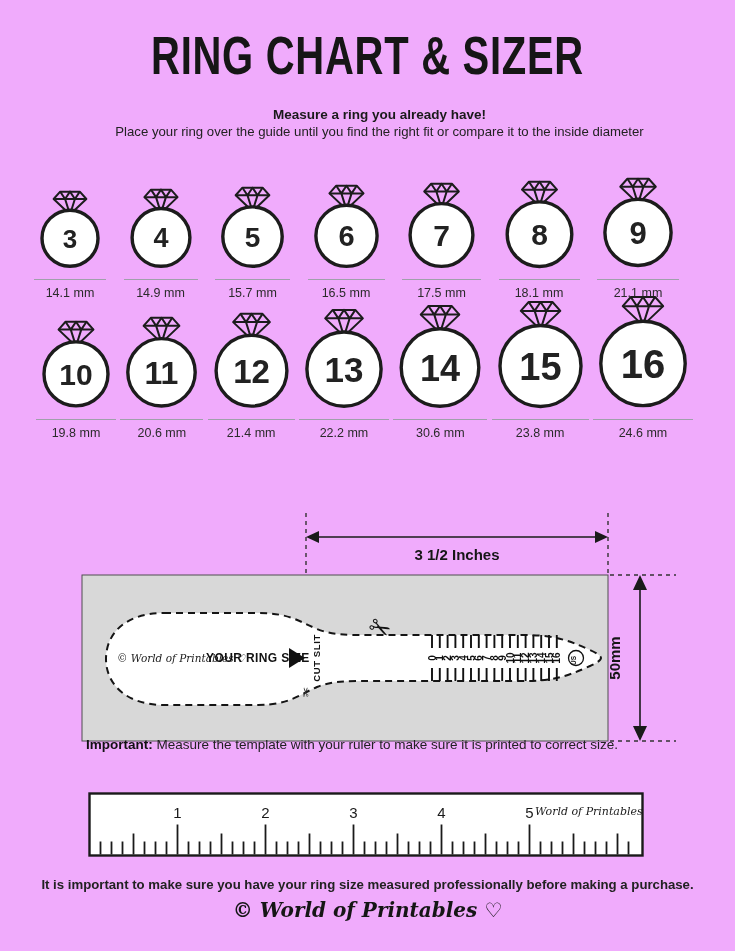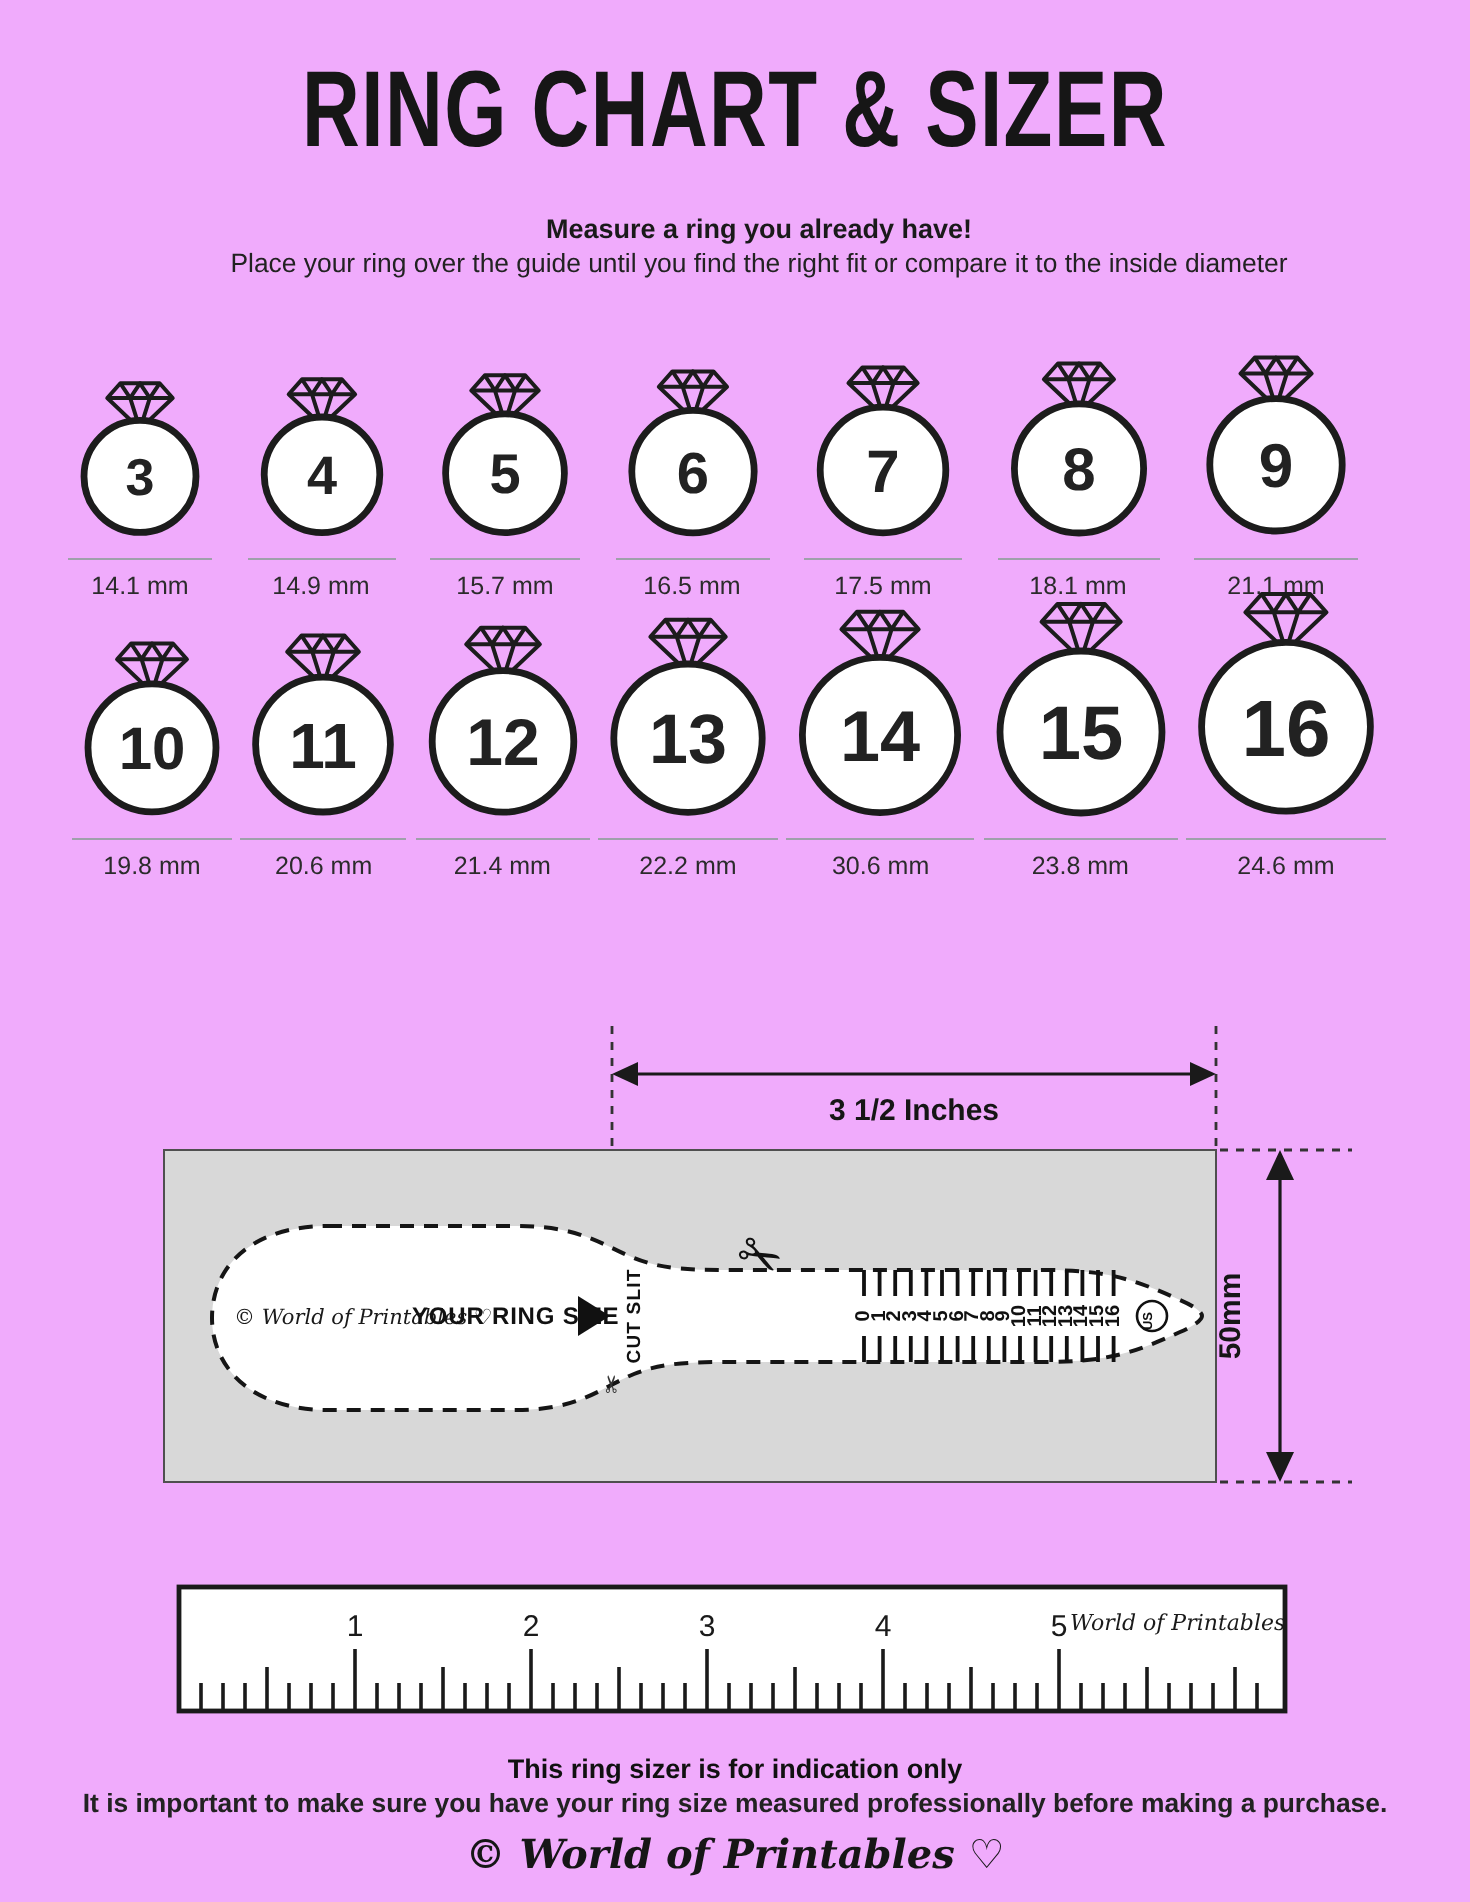--- a/index.html
+++ b/index.html
@@ -286,20 +286,23 @@
           <text transform="translate(489.0,157) rotate(-90)" text-anchor="middle" dominant-baseline="central" font-size="10" font-weight="bold" fill="#111">15</text>
           <path d="M496.8,134 v13 m0,20 v13" stroke="#111" stroke-width="1.9" fill="none"></path>
           <text transform="translate(496.8,157) rotate(-90)" text-anchor="middle" dominant-baseline="central" font-size="10" font-weight="bold" fill="#111">16</text>
         </g>
 
       <circle cx="516" cy="157" r="7.5" fill="none" stroke="#111" stroke-width="1.3"></circle>
       <text font-size="6.5" font-weight="bold" fill="#111" text-anchor="middle" transform="translate(516,159.5) rotate(-90)">US</text>
     </svg>
   </div>
 
+  <div class="important">
+    <b>Important:</b><span> Measure the template with your ruler to make sure it is printed to correct size.</span>
+  </div>
 
   <div class="ruler-wrap">
     <svg width="556" height="66" viewBox="0 0 556 66">
       <rect x="1.5" y="1.5" width="553" height="62" fill="#fff" stroke="#1a1a1a" stroke-width="2.4"></rect>
       <g>
           <line x1="12.5" y1="62.5" x2="12.5" y2="49.5" stroke="#1a1a1a" stroke-width="1.8"></line>
           <line x1="23.5" y1="62.5" x2="23.5" y2="49.5" stroke="#1a1a1a" stroke-width="1.8"></line>
           <line x1="34.5" y1="62.5" x2="34.5" y2="49.5" stroke="#1a1a1a" stroke-width="1.8"></line>
           <line x1="45.5" y1="62.5" x2="45.5" y2="41.5" stroke="#1a1a1a" stroke-width="1.8"></line>
           <line x1="56.5" y1="62.5" x2="56.5" y2="49.5" stroke="#1a1a1a" stroke-width="1.8"></line>
@@ -351,18 +354,17 @@
           <line x1="507.5" y1="62.5" x2="507.5" y2="49.5" stroke="#1a1a1a" stroke-width="1.8"></line>
           <line x1="518.5" y1="62.5" x2="518.5" y2="49.5" stroke="#1a1a1a" stroke-width="1.8"></line>
           <line x1="529.5" y1="62.5" x2="529.5" y2="41.5" stroke="#1a1a1a" stroke-width="1.8"></line>
           <line x1="540.5" y1="62.5" x2="540.5" y2="49.5" stroke="#1a1a1a" stroke-width="1.8"></line>
         </g>
       <text class="ruler-brand" x="447" y="23">World of Printables ♡</text>
     </svg>
   </div>
 
   <div class="footer">
-    <div class="lead">This ring sizer is for indication only</div>
     <div class="sub">It is important to make sure you have your ring size measured professionally before making a purchase.</div>
     <div class="brand">© World of Printables ♡</div>
   </div>
 
 </div>
 
 </body></html>

